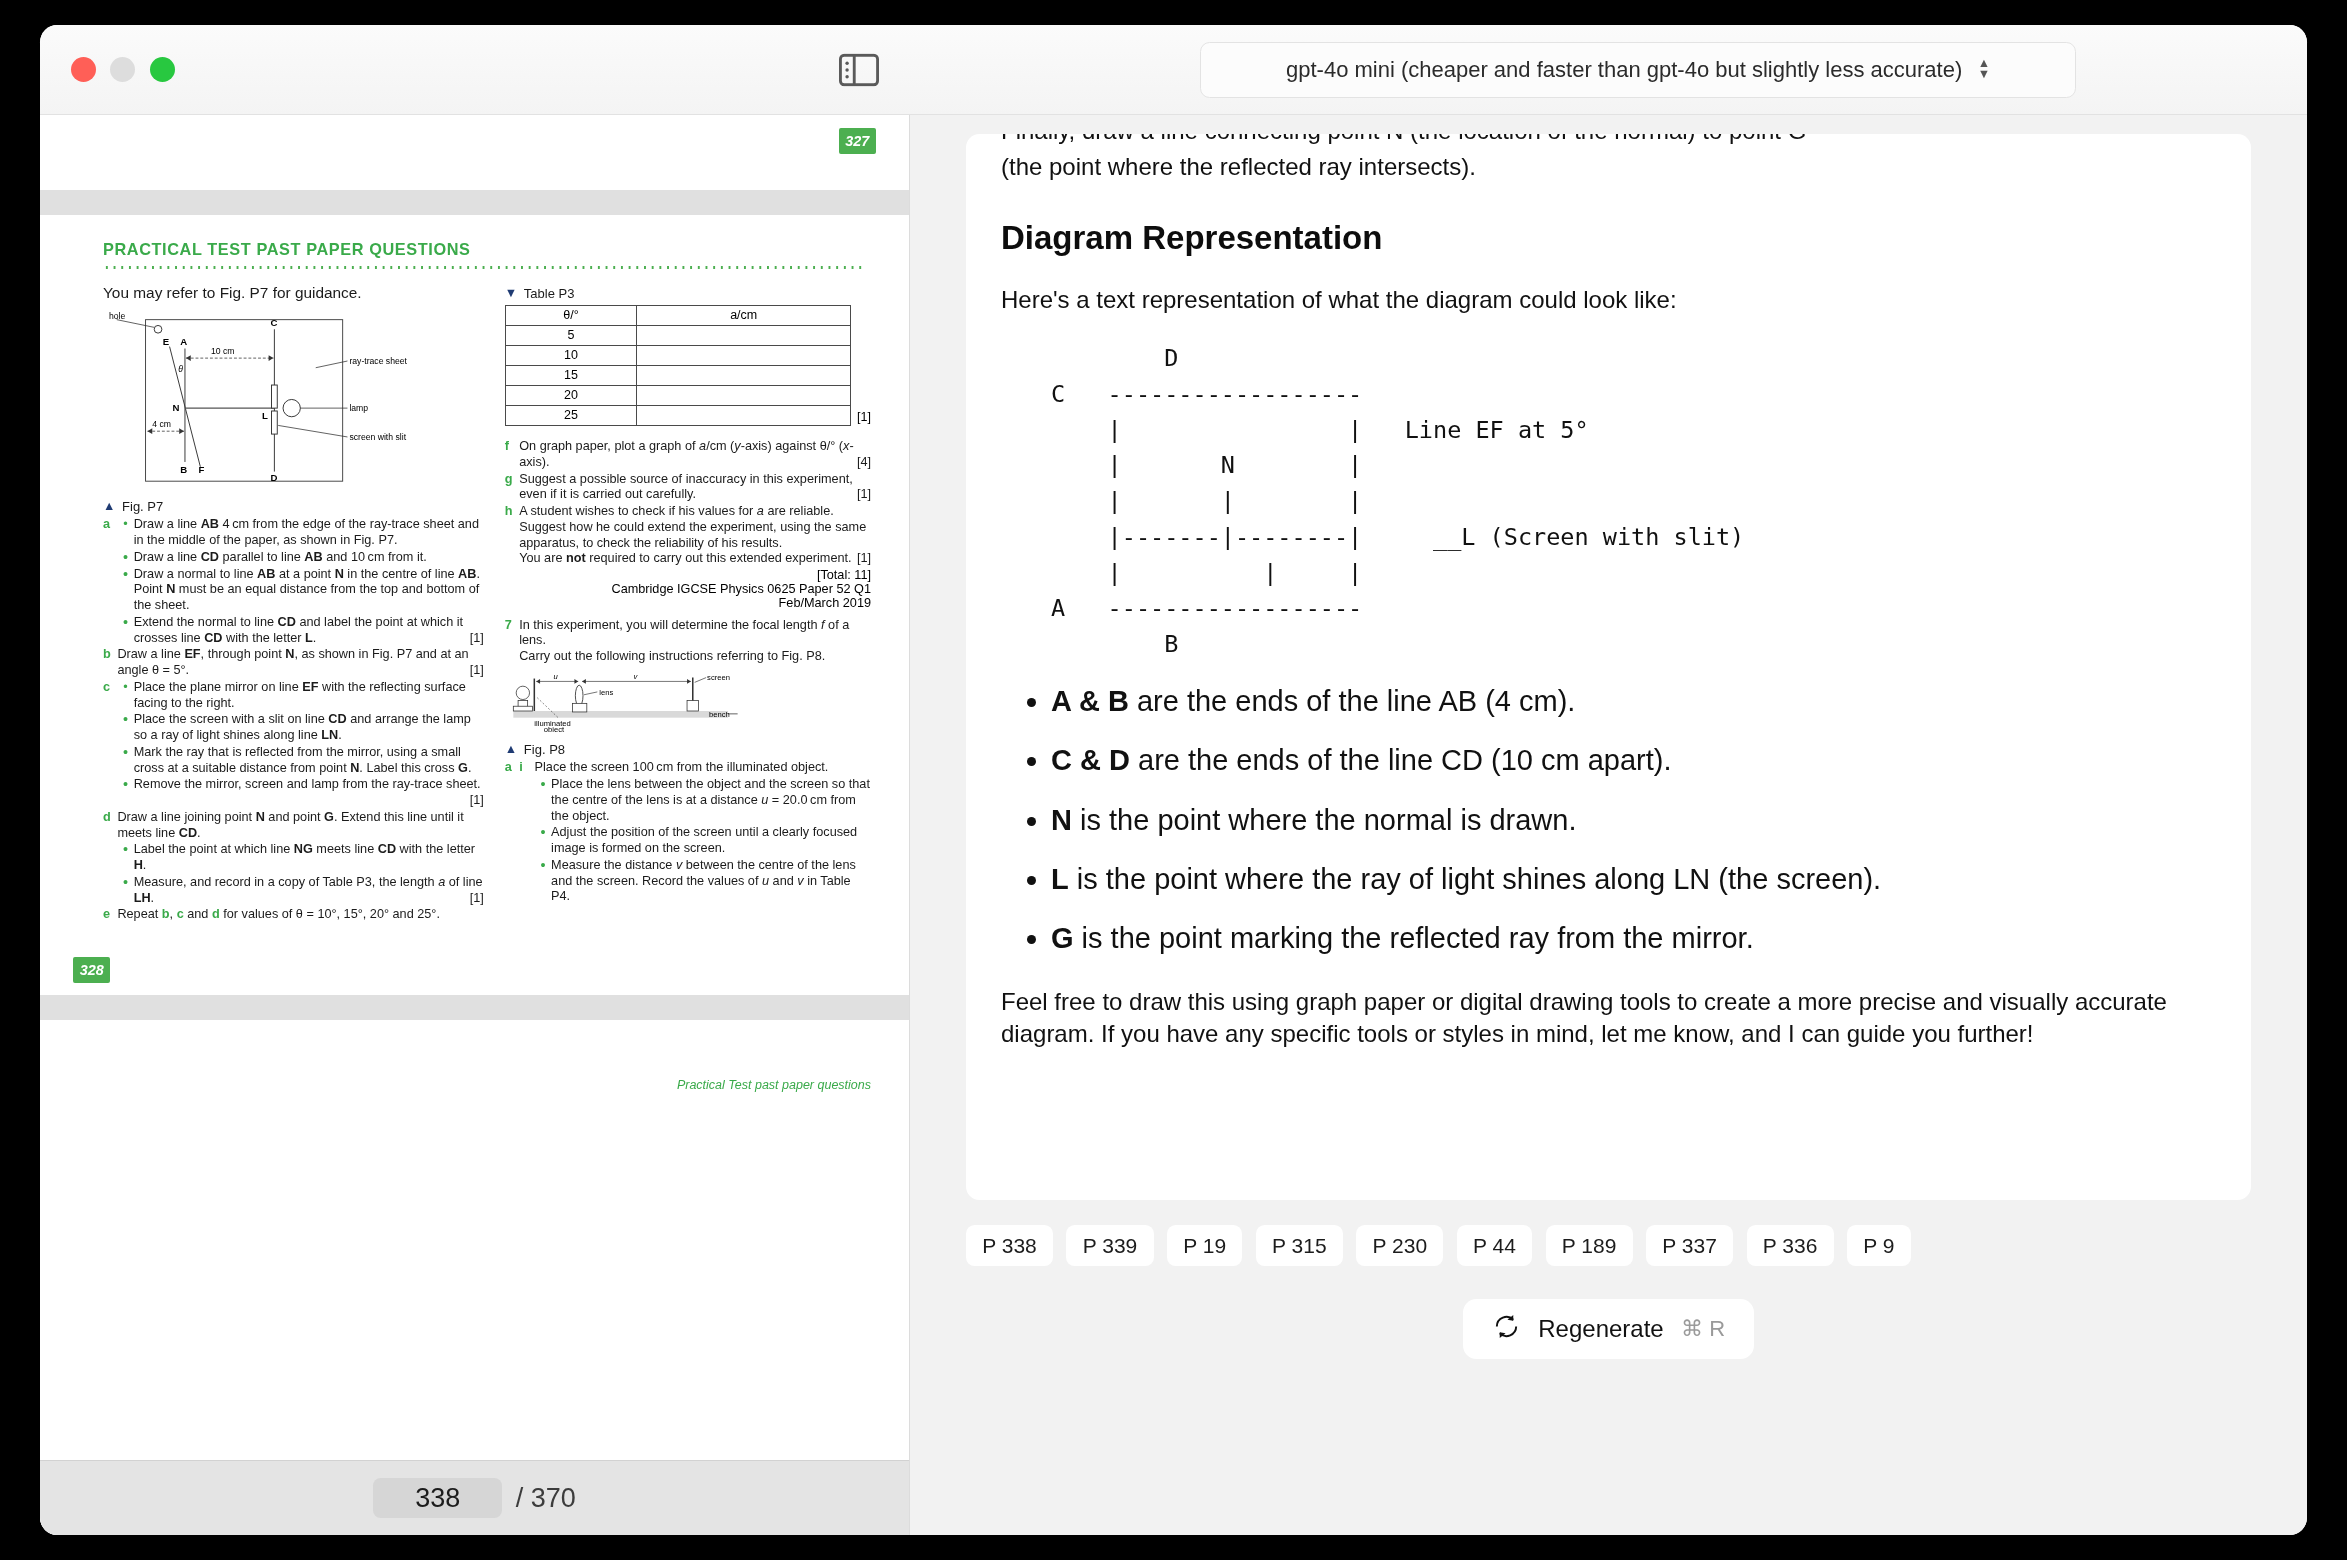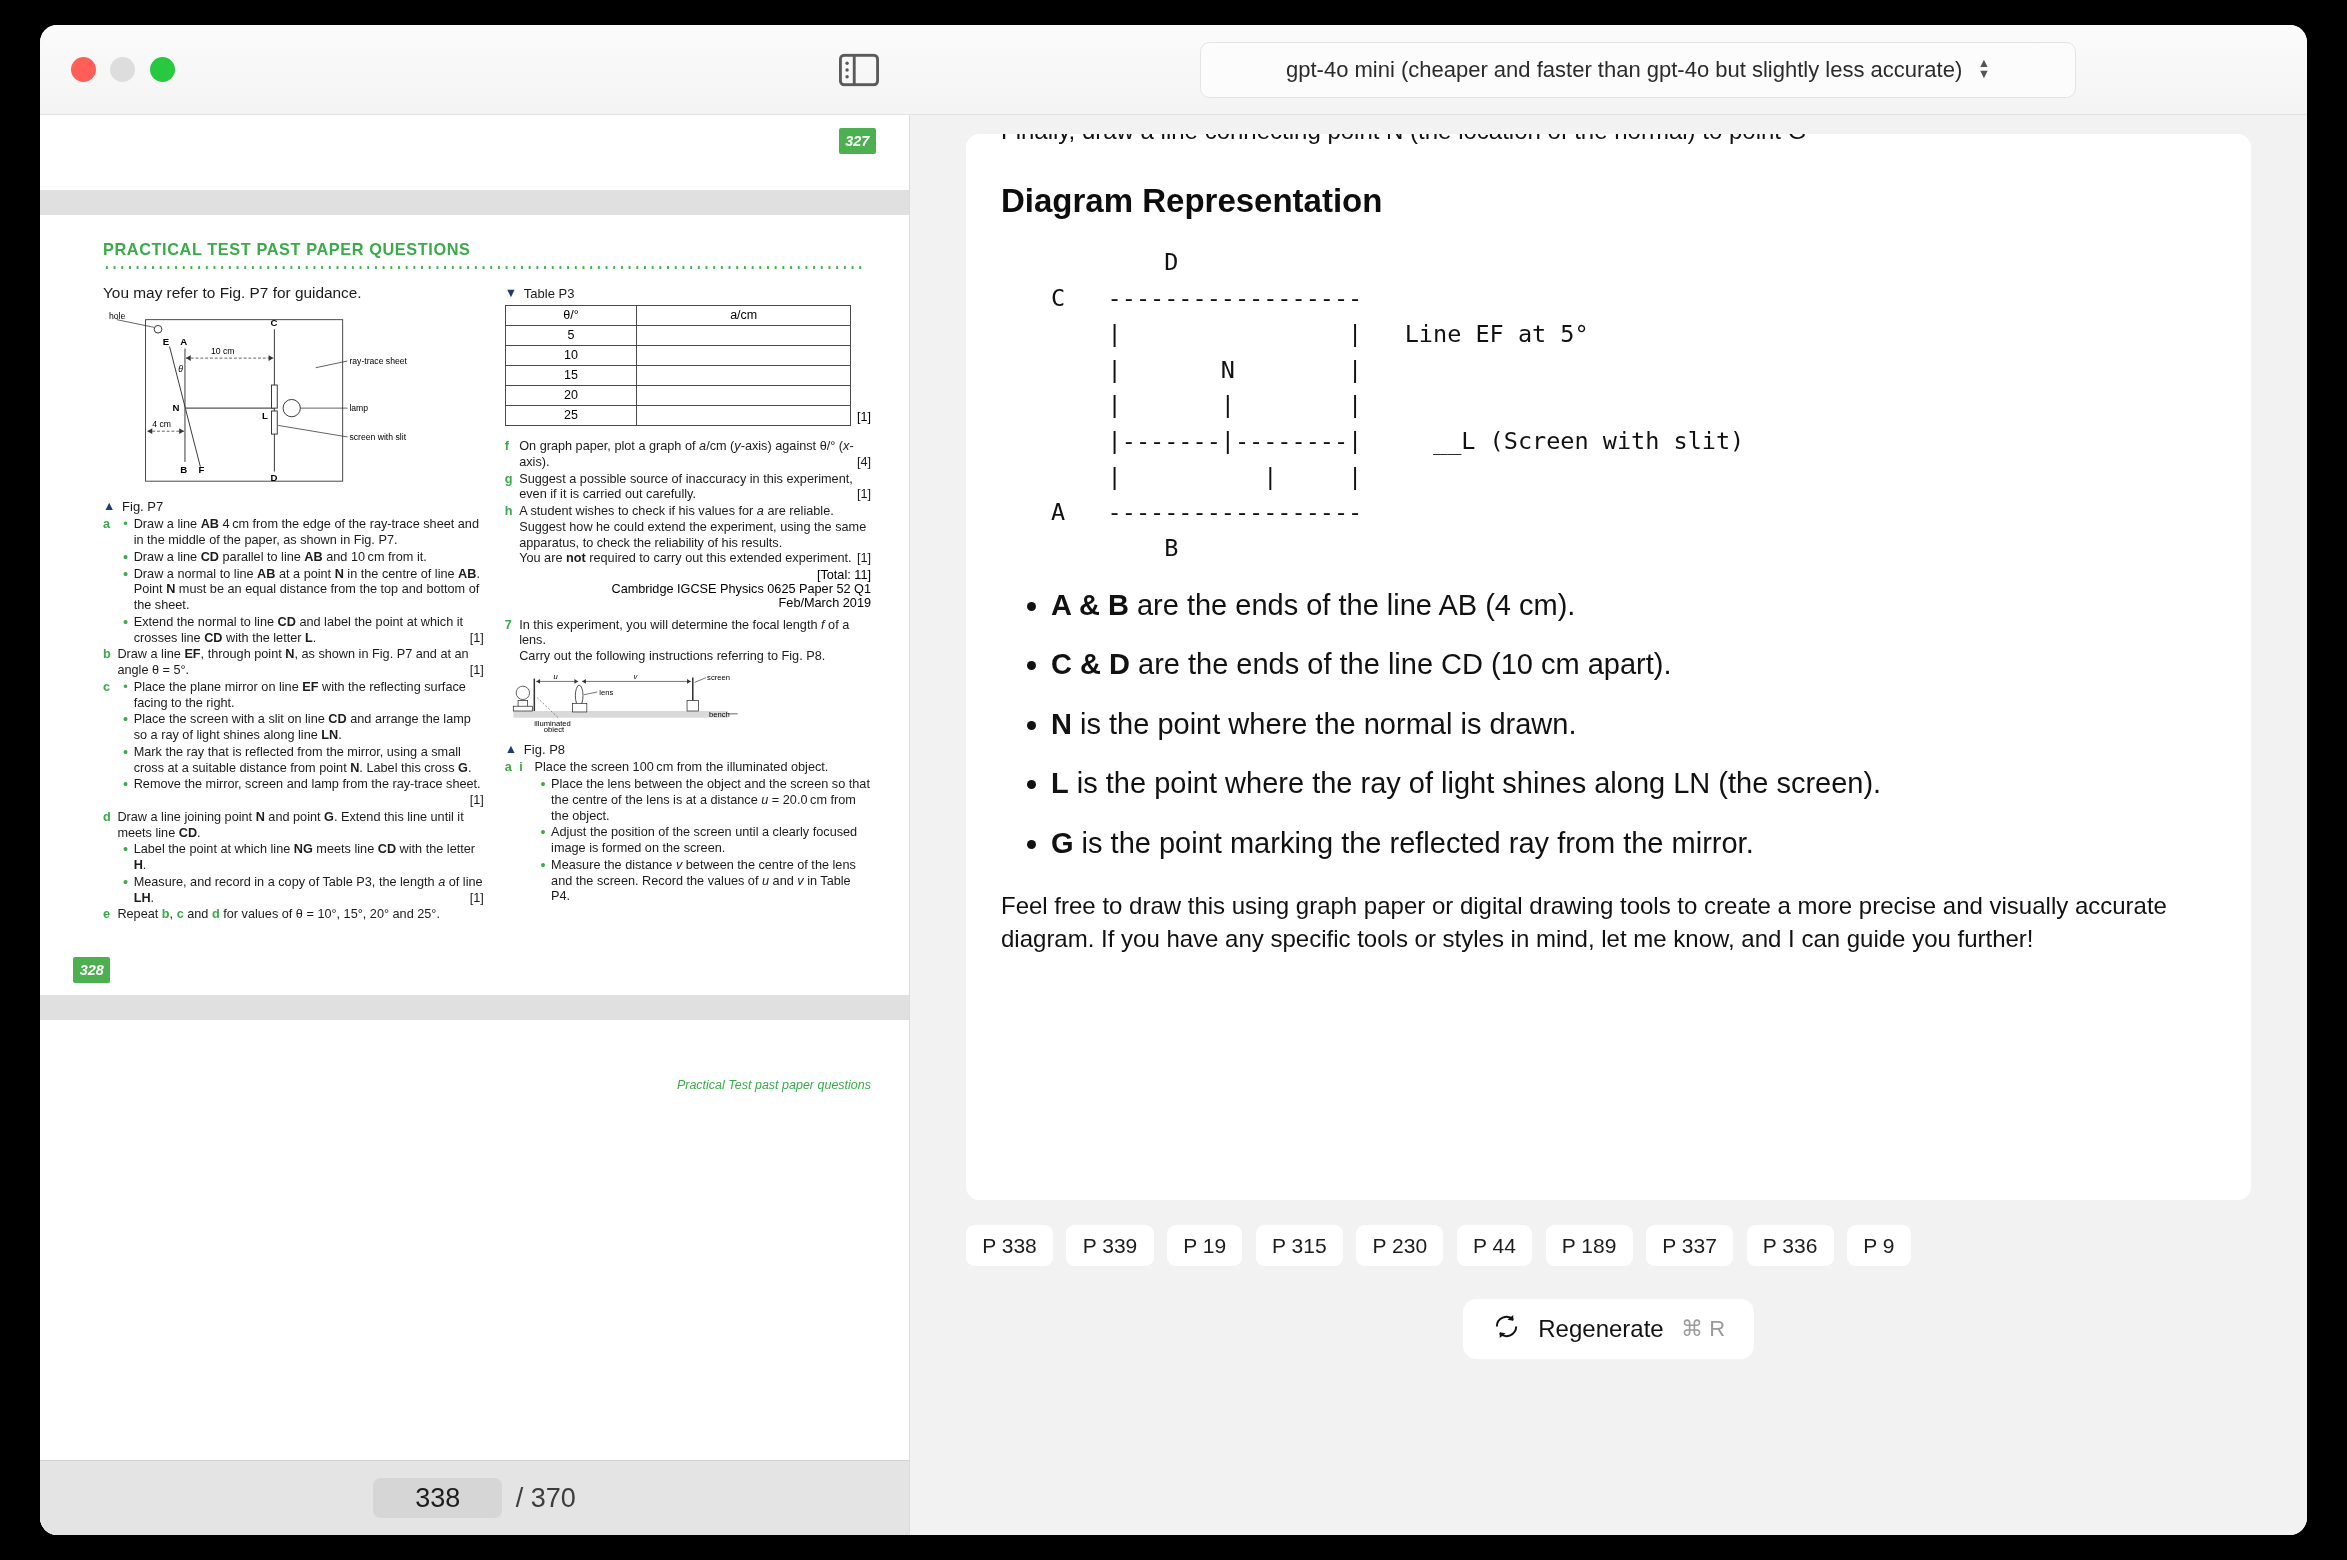--- a/index.html
+++ b/index.html
@@ -470,22 +470,24 @@
       <div class="pdf-bottom">
         <div class="pagebox">338</div>
         <div class="pagetotal">/ 370</div>
       </div>
     </div>
 
     <div class="chat-pane">
       <div class="bubble-wrap">
         <div class="bubble">
           <div class="clip-line">Finally, draw a line connecting point N (the location of the normal) to point G</div>
+          <div class="clip-line" style="margin-top:3.8px">(the point where the reflected ray intersects).</div>
 
           <h2>Diagram Representation</h2>
+          <p>Here's a text representation of what the diagram could look like:</p>
           <pre class="ascii">        D
 C   ------------------
     |                |   Line EF at 5°
     |       N        |
     |       |        |
     |-------|--------|     __L (Screen with slit)
     |          |     |
 A   ------------------
         B</pre>
 

